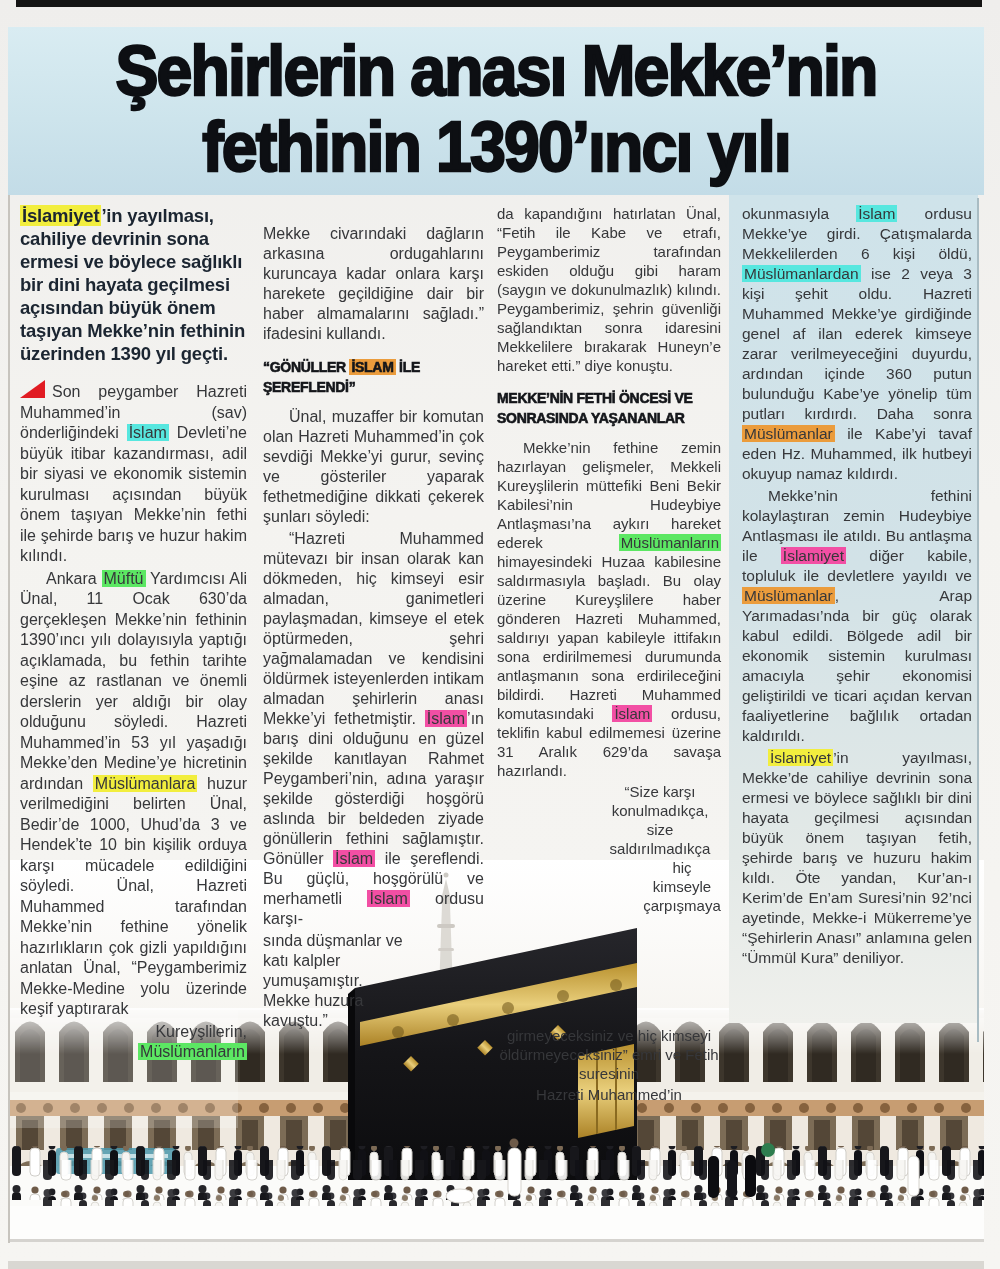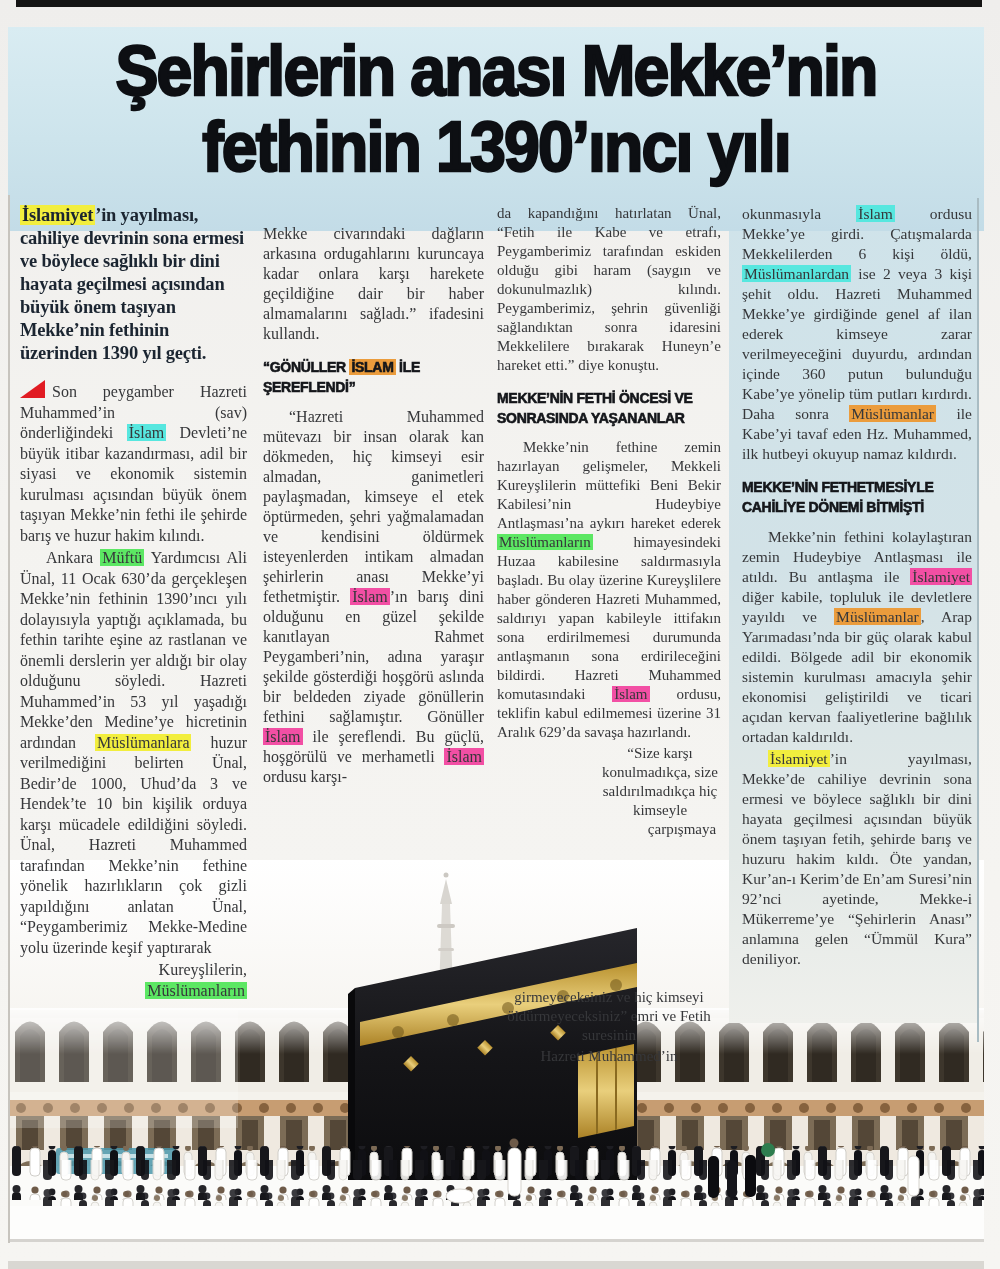--- a/index.html
+++ b/index.html
@@ -3,40 +3,40 @@
 <meta charset="utf-8">
 <style>
   html,body{margin:0;padding:0;background:#ffffff;}
   .page{
     position:relative;width:1000px;height:1269px;overflow:hidden;
     background:linear-gradient(180deg,#efeeec 0%,#f4f3f0 40%,#f6f5f2 100%);
     font-family:"Liberation Sans","DejaVu Sans",sans-serif;
   }
   .top-bar{position:absolute;left:16px;top:0;width:966px;height:7px;background:#141414;}
   .headline-box{
-    position:absolute;left:8px;top:27px;width:976px;height:204px;
+    position:absolute;left:8px;top:27px;width:976px;height:168px;
     background:linear-gradient(180deg,#d9ecf2 0%,var(--headline_bg) 55%,#c3dce7 100%);
   }
   .headline{
     position:absolute;left:0;top:6px;width:100%;text-align:center;
     color:#0d0f13;font-weight:700;font-size:70px;line-height:76px;letter-spacing:-2px;
     -webkit-text-stroke:2.4px #0d0f13;
   }
   .headline .hl-line{transform:scaleX(0.92);transform-origin:50% 50%;}
 
   .col4-panel{
     position:absolute;left:729px;top:195px;width:249px;height:828px;
     background:linear-gradient(180deg,var(--panel_blue) 0%,#d2e2e7 45%,#e3e9e7 80%,#eff0ec 100%);
   }
   .edge-left{position:absolute;left:8px;top:195px;width:2px;height:1048px;background:#c7c4be;}
   .edge-right{position:absolute;left:977px;top:198px;width:2px;height:844px;background:#a9bcc3;}
   .bottom-strip{position:absolute;left:8px;top:1261px;width:976px;height:8px;background:#d9d7d2;}
 
   .col{position:absolute;top:204px;color:#36373a;text-align:justify;}
-  .col p{margin:0 0 2px 0;font-family:Liberation Serif, serif;}
+  .col p{margin:0 0 2px 0;}
   .col1{left:20px;width:227px;font-size:16px;line-height:20.5px;}
   .col2{left:263px;width:221px;font-size:16px;line-height:20px;margin-top:20px;}
   .col3{left:497px;width:224px;font-size:15px;line-height:19px;}
   .col4{left:742px;width:230px;font-size:15.5px;line-height:20px;}
 
   .intro{
     font-size:18.5px;line-height:23px;font-weight:700;color:#1b2531;
     text-align:left;margin:0 0 15px 0 !important;letter-spacing:-0.2px;
   }
   .indent{text-indent:26px;}
@@ -195,42 +195,43 @@
   <div class="col col1">
     <p class="intro"><span class="hl hl-yellow">İslamiyet</span><span>’in yayılması, cahiliye devrinin sona ermesi ve böylece sağlıklı bir dini hayata geçilmesi açısından büyük önem taşıyan Mekke’nin fethinin üzerinden 1390 yıl geçti.</span></p>
     <p><span class="tri"></span><span><span>Son peygamber Hazreti Muhammed’in (sav) önderliğindeki </span><span class="hl hl-cyan">İslam</span><span> Devleti’ne büyük itibar kazandırması, adil bir siyasi ve ekonomik sistemin kurulması açısından büyük önem taşıyan Mekke’nin fethi ile şehirde barış ve huzur hakim kılındı.</span></span></p>
     <p class="indent"><span>Ankara </span><span class="hl hl-green">Müftü</span><span> Yardımcısı Ali Ünal, 11 Ocak 630’da gerçekleşen Mekke’nin fethinin 1390’ıncı yılı dolayısıyla yaptığı açıklamada, bu fethin tarihte eşine az rastlanan ve önemli derslerin yer aldığı bir olay olduğunu söyledi. Hazreti Muhammed’in 53 yıl yaşadığı Mekke’den Medine’ye hicretinin ardından </span><span class="hl hl-yellow">Müslümanlara</span><span> huzur verilmediğini belirten Ünal, Bedir’de 1000, Uhud’da 3 ve Hendek’te 10 bin kişilik orduya karşı mücadele edildiğini söyledi. Ünal, Hazreti Muhammed tarafından Mekke’nin fethine yönelik hazırlıkların çok gizli yapıldığını anlatan Ünal, “Peygamberimiz Mekke-Medine yolu üzerinde keşif yaptırarak</span></p>
     <p class="pushright"><span>Kureyşlilerin, </span><span class="hl hl-green">Müslümanların</span></p>
   </div>
 
   <div class="col col2">
     <p><span>Mekke civarındaki dağların arkasına ordugahlarını kuruncaya kadar onlara karşı harekete geçildiğine dair bir haber almamalarını sağladı.” ifadesini kullandı.</span></p>
     <h3 class="subhead"><span>“GÖNÜLLER </span><span class="hl hl-orange">İSLAM</span><span> İLE ŞEREFLENDİ”</span></h3>
+    <p class="indent"><span>Ünal, muzaffer bir komutan olan Hazreti Muhammed’in çok sevdiği Mekke’yi gurur, sevinç ve gösteriler yaparak fethetmediğine dikkati çekerek şunları söyledi:</span></p>
     <p class="indent"><span>“Hazreti Muhammed mütevazı bir insan olarak kan dökmeden, hiç kimseyi esir almadan, ganimetleri paylaşmadan, kimseye el etek öptürmeden, şehri yağmalamadan ve kendisini öldürmek isteyenlerden intikam almadan şehirlerin anası Mekke’yi fethetmiştir. </span><span class="hl hl-pink">İslam</span><span>’ın barış dini olduğunu en güzel şekilde kanıtlayan Rahmet Peygamberi’nin, adına yaraşır şekilde gösterdiği hoşgörü aslında bir beldeden ziyade gönüllerin fethini sağlamıştır. Gönüller </span><span class="hl hl-pink">İslam</span><span> ile şereflendi. Bu güçlü, hoşgörülü ve merhametli </span><span class="hl hl-pink">İslam</span><span> ordusu karşı-</span></p>
     <div class="wrap">
       <div class="stR" style="width:70px;height:100px;margin-top:20px"></div>
       <div class="stR" style="width:132px;height:110px"></div>
+      <p class="noj"><span>sında düşmanlar ve katı kalpler yumuşamıştır. Mekke huzura kavuştu.”</span></p>
     </div>
   </div>
 
   <div class="col col3">
     <p><span>da kapandığını hatırlatan Ünal, “Fetih ile Kabe ve etrafı, Peygamberimiz tarafından eskiden olduğu gibi haram (saygın ve dokunulmazlık) kılındı. Peygamberimiz, şehrin güvenliği sağlandıktan sonra idaresini Mekkelilere bırakarak Huneyn’e hareket etti.” diye konuştu.</span></p>
     <h3 class="subhead subhead3"><span>MEKKE’NİN FETHİ ÖNCESİ VE SONRASINDA YAŞANANLAR</span></h3>
     <p class="indent"><span>Mekke’nin fethine zemin hazırlayan gelişmeler, Mekkeli Kureyşlilerin müttefiki Beni Bekir Kabilesi’nin Hudeybiye Antlaşması’na aykırı hareket ederek </span><span class="hl hl-green">Müslümanların</span><span> himayesindeki Huzaa kabilesine saldırmasıyla başladı. Bu olay üzerine Kureyşlilere haber gönderen Hazreti Muhammed, saldırıyı yapan kabileyle ittifakın sona erdirilmemesi durumunda antlaşmanın sona erdirileceğini bildirdi. Hazreti Muhammed komutasındaki </span><span class="hl hl-pink">İslam</span><span> ordusu, teklifin kabul edilmemesi üzerine 31 Aralık 629’da savaşa hazırlandı.</span></p>
     <div class="wrap">
       <div class="stL" style="width:102px;height:20px;margin-top:74px"></div>
       <div class="stL" style="width:146px;height:150px"></div>
       <p class="cen"><span>“Size karşı konulmadıkça, size saldırılmadıkça hiç kimseyle çarpışmaya girmeyeceksiniz ve hiç kimseyi öldürmeyeceksiniz” emri ve Fetih suresinin</span></p>
       <p class="cen"><span>Hazreti Muhammed’in</span></p>
     </div>
   </div>
 
   <div class="col col4">
     <p><span>okunmasıyla </span><span class="hl hl-cyan">İslam</span><span> ordusu Mekke’ye girdi. Çatışmalarda Mekkelilerden 6 kişi öldü, </span><span class="hl hl-cyan">Müslümanlardan</span><span> ise 2 veya 3 kişi şehit oldu. Hazreti Muhammed Mekke’ye girdiğinde genel af ilan ederek kimseye zarar verilmeyeceğini duyurdu, ardından içinde 360 putun bulunduğu Kabe’ye yönelip tüm putları kırdırdı. Daha sonra </span><span class="hl hl-orange">Müslümanlar</span><span> ile Kabe’yi tavaf eden Hz. Muhammed, ilk hutbeyi okuyup namaz kıldırdı.</span></p>
-    <h3 class="subhead"><span>MEKKE’NİN FETHETMESİYLE CAHİLİYE DÖNEMİ BİTMİŞTİ</span></h3>
     <p class="indent"><span>Mekke’nin fethini kolaylaştıran zemin Hudeybiye Antlaşması ile atıldı. Bu antlaşma ile </span><span class="hl hl-pink">İslamiyet</span><span> diğer kabile, topluluk ile devletlere yayıldı ve </span><span class="hl hl-orange">Müslümanlar</span><span>, Arap Yarımadası’nda bir güç olarak kabul edildi. Bölgede adil bir ekonomik sistemin kurulması amacıyla şehir ekonomisi geliştirildi ve ticari açıdan kervan faaliyetlerine bağlılık ortadan kaldırıldı.</span></p>
     <p class="indent"><span class="hl hl-yellow">İslamiyet</span><span>’in yayılması, Mekke’de cahiliye devrinin sona ermesi ve böylece sağlıklı bir dini hayata geçilmesi açısından büyük önem taşıyan fetih, şehirde barış ve huzuru hakim kıldı. Öte yandan, Kur’an-ı Kerim’de En’am Suresi’nin 92’nci ayetinde, Mekke-i Mükerreme’ye “Şehirlerin Anası” anlamına gelen “Ümmül Kura” deniliyor.</span></p>
   </div>
 
   <div class="edge-left"></div>
   <div class="edge-right"></div>
   <div class="bottom-strip"></div>
 </div>
 
 </body></html>

